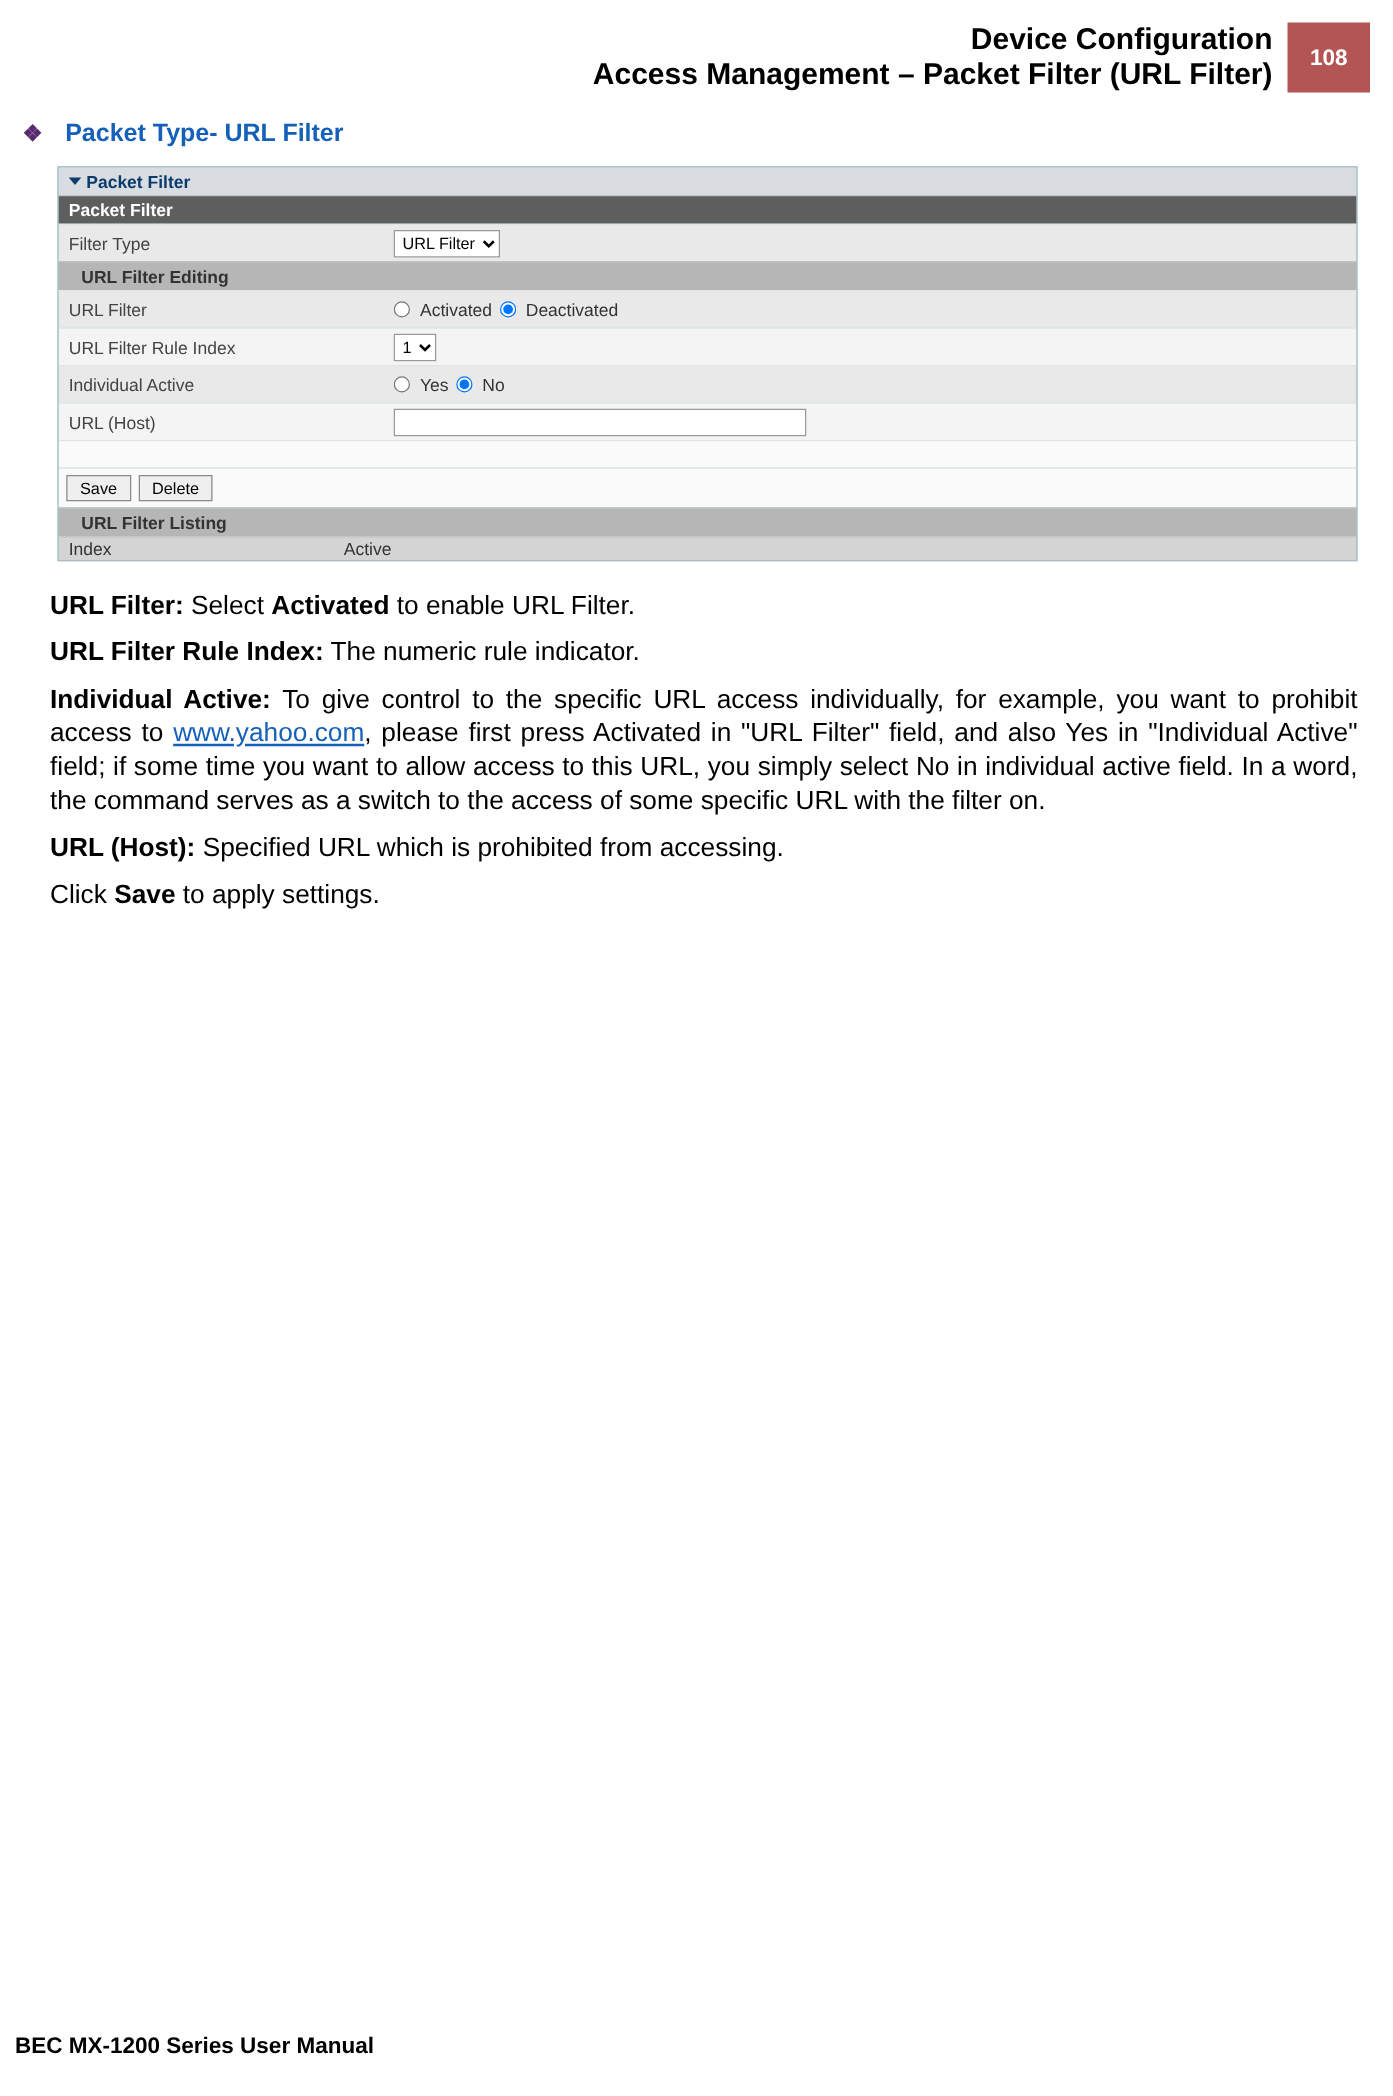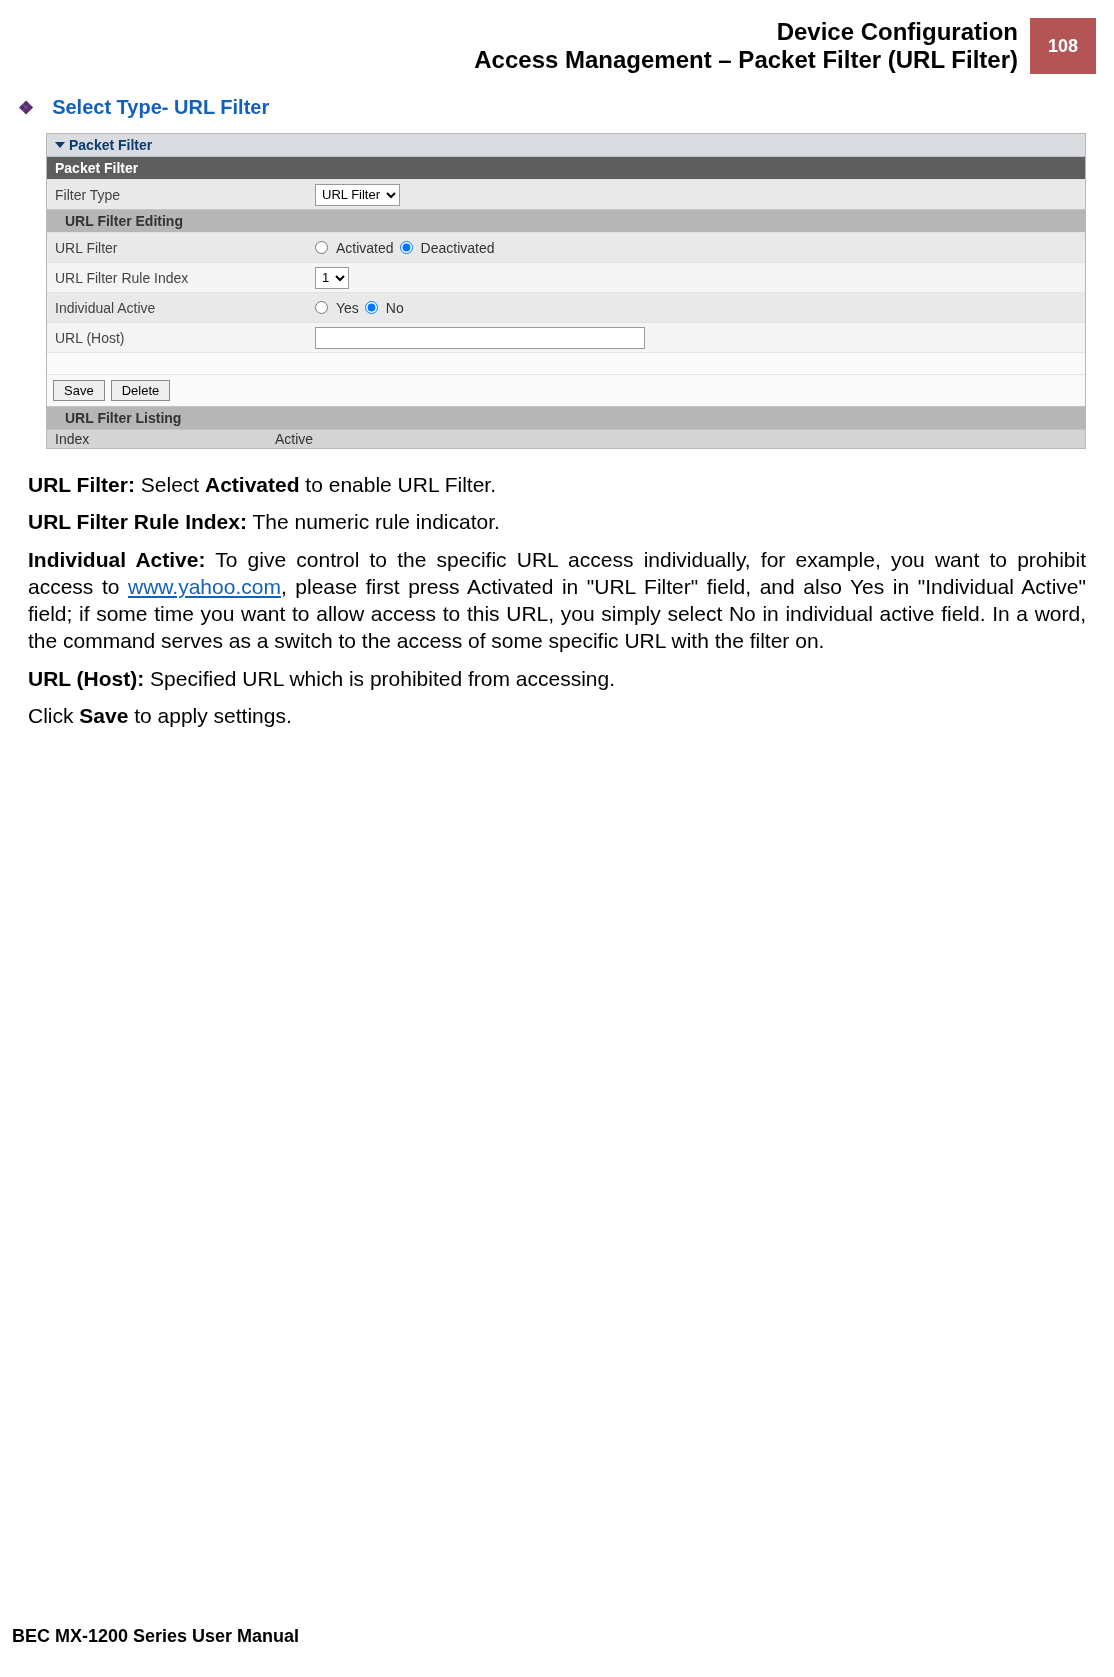--- a/index.html
+++ b/index.html
@@ -34,42 +34,42 @@
   .spacer-row { height: 22px; background: #fafafa; border-top: 1px solid #e3e3e3; }
   .subhead2 { background: #b6b6b6; color: #333; font-weight: bold; padding: 3px 18px; font-size: 14px; border-top: 1px solid #c3c3c3; }
   .listing-head { display: flex; background: #d4d4d4; color: #333; font-size: 14px; border-top: 1px solid #c3c3c3; }
   .listing-head div { padding: 1px 8px; }
   .lh-index { width: 220px; }
   .lh-active { width: 210px; }
   .lh-url { flex: 1; }
 
   
   .body-text { margin: 22px 10px 0 10px; font-size: 21px; line-height: 1.3; text-align: justify; }
-  .body-text p { margin-bottom: 10px; }
+  .body-text p { margin-bottom: 10px; margin-left: 12px; }
   .body-text b { font-weight: bold; }
   .body-text a.url { color: #1560B8; text-decoration: underline; }
 
   
   .footer { position: absolute; left: 12px; bottom: 30px; font-weight: bold; font-size: 18px; }
 </style>
 </head>
 <body>
 
 <div class="page">
 
   <div class="header">
     <div class="header-text">
       <div class="line1">Device Configuration</div>
       <div class="line2">Access Management – Packet Filter (URL Filter)</div>
     </div>
     <div class="page-no">108</div>
   </div>
 
   <div class="section-title">
-    <span class="bullet">❖</span><span>Select Type- URL Filter</span>
+    <span class="bullet">❖</span><span>Packet Type- URL Filter</span>
   </div>
 
   <div class="shot">
     <div class="panel-header">
       <span class="caret"></span>
       <span>Packet Filter</span>
     </div>
 
     <div class="subhead">Packet Filter</div>
 

